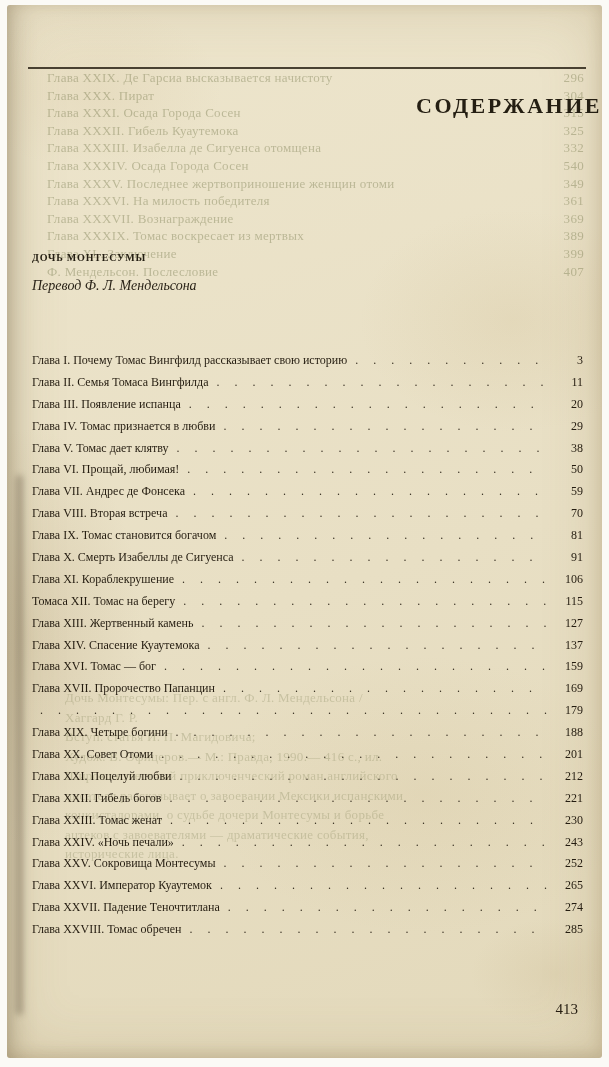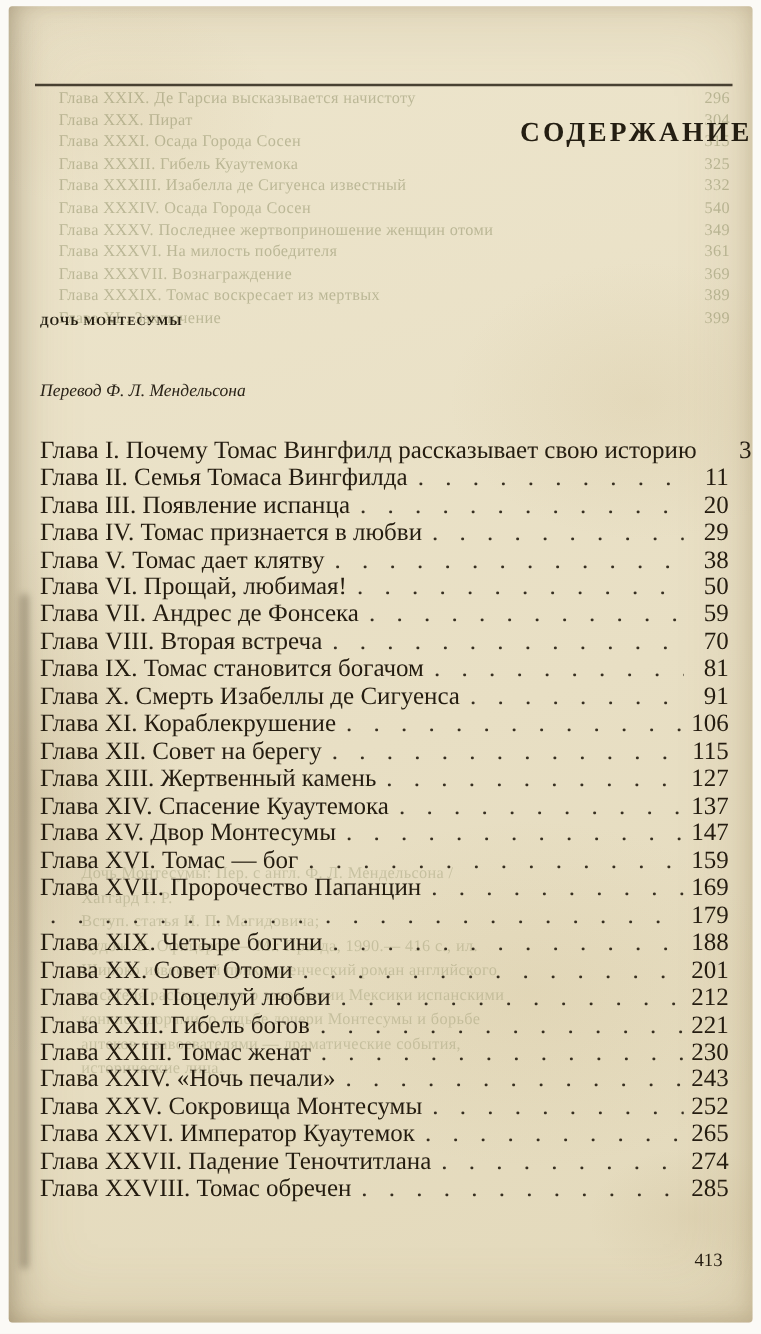--- a/index.html
+++ b/index.html
@@ -32,24 +32,24 @@
   .bl-page{text-align:right;min-width:26px;}
 
   
   .rule-top{position:absolute;z-index:2;left:21px;right:16px;top:62px;height:2px;
             background:#2c2418;opacity:.85;}
   .header{position:absolute;z-index:2;left:0;right:0;top:88px;text-align:right;
           font-weight:bold;font-size:22px;letter-spacing:2.5px;color:#241e12;}
   .book-title{position:absolute;z-index:2;left:25px;top:247px;font-weight:bold;
           font-size:10px;letter-spacing:.8px;color:#241e12;}
   .translator{position:absolute;z-index:2;left:25px;top:273px;font-style:italic;
-          font-size:14px;color:#2a2318;margin-top:28px;}
+          font-size:14px;color:#2a2318;}
   .toc{position:absolute;z-index:2;left:25px;right:19px;top:345px;color:#241c10;}
   .toc-row{display:flex;align-items:baseline;height:21.9px;line-height:21.9px;
-          font-size:20px;white-space:nowrap;}
+          font-size:12px;white-space:nowrap;}
   .toc-label{flex:0 0 auto;}
   .leader{flex:1 1 auto;overflow:hidden;margin:0 6px 0 8px;opacity:.9;}
   .leader::after{content:". . . . . . . . . . . . . . . . . . . . . . . . . . . . . . . . . . . .";
           letter-spacing:6px;}
   .toc-page{flex:0 0 auto;min-width:30px;text-align:right;}
   .folio{position:absolute;z-index:2;right:24px;top:996px;font-size:15px;color:#241c10;text-align:center;}
 </style>
 </head>
 <body>
 
@@ -75,21 +75,21 @@
     <span class="bl-page">315</span>
   </div>
 
   <div class="bleed-line">
     <span>Глава XXXII. Гибель Куаутемока</span>
     <span class="bl-fill"></span>
     <span class="bl-page">325</span>
   </div>
 
   <div class="bleed-line">
-    <span>Глава XXXIII. Изабелла де Сигуенса известный</span>
+    <span>Глава XXXIII. Изабелла де Сигуенса отомщена</span>
     <span class="bl-fill"></span>
     <span class="bl-page">332</span>
   </div>
 
   <div class="bleed-line">
     <span>Глава XXXIV. Осада Города Сосен</span>
     <span class="bl-fill"></span>
     <span class="bl-page">540</span>
   </div>
 
@@ -117,20 +117,25 @@
     <span class="bl-fill"></span>
     <span class="bl-page">389</span>
   </div>
 
   <div class="bleed-line">
     <span>Глава XL. Заключение</span>
     <span class="bl-fill"></span>
     <span class="bl-page">399</span>
   </div>
 
+  <div class="bleed-line">
+    <span>Ф. Мендельсон. Послесловие</span>
+    <span class="bl-fill"></span>
+    <span class="bl-page">407</span>
+  </div>
 </div>
     <div class="bleed bleed-mid">
   <div class="bleed-line">
     <span>Дочь Монтесумы: Пер. с англ. Ф. Л. Мендельсона /</span>
     <span class="bl-fill"></span>
     <span class="bl-page"></span>
   </div>
 
   <div class="bleed-line">
     <span>Хаггард Г. Р.</span>
@@ -250,42 +255,37 @@
     <span class="toc-page">91</span>
   </div>
 
   <div class="toc-row">
     <span class="toc-label">Глава XI. Кораблекрушение</span>
     <span class="leader"></span>
     <span class="toc-page">106</span>
   </div>
 
   <div class="toc-row">
-    <span class="toc-label">Глава XII. Совет на берегу</span>
+    <span class="toc-label">Томаса XII. Томас на берегу</span>
     <span class="leader"></span>
     <span class="toc-page">115</span>
   </div>
 
   <div class="toc-row">
     <span class="toc-label">Глава XIII. Жертвенный камень</span>
     <span class="leader"></span>
     <span class="toc-page">127</span>
   </div>
 
   <div class="toc-row">
     <span class="toc-label">Глава XIV. Спасение Куаутемока</span>
     <span class="leader"></span>
     <span class="toc-page">137</span>
   </div>
 
-  <div class="toc-row">
-    <span class="toc-label">Глава XV. Двор Монтесумы</span>
-    <span class="leader"></span>
-    <span class="toc-page">147</span>
-  </div>
 
   <div class="toc-row">
     <span class="toc-label">Глава XVI. Томас — бог</span>
     <span class="leader"></span>
     <span class="toc-page">159</span>
   </div>
 
   <div class="toc-row">
     <span class="toc-label">Глава XVII. Пророчество Папанцин</span>
     <span class="leader"></span>

